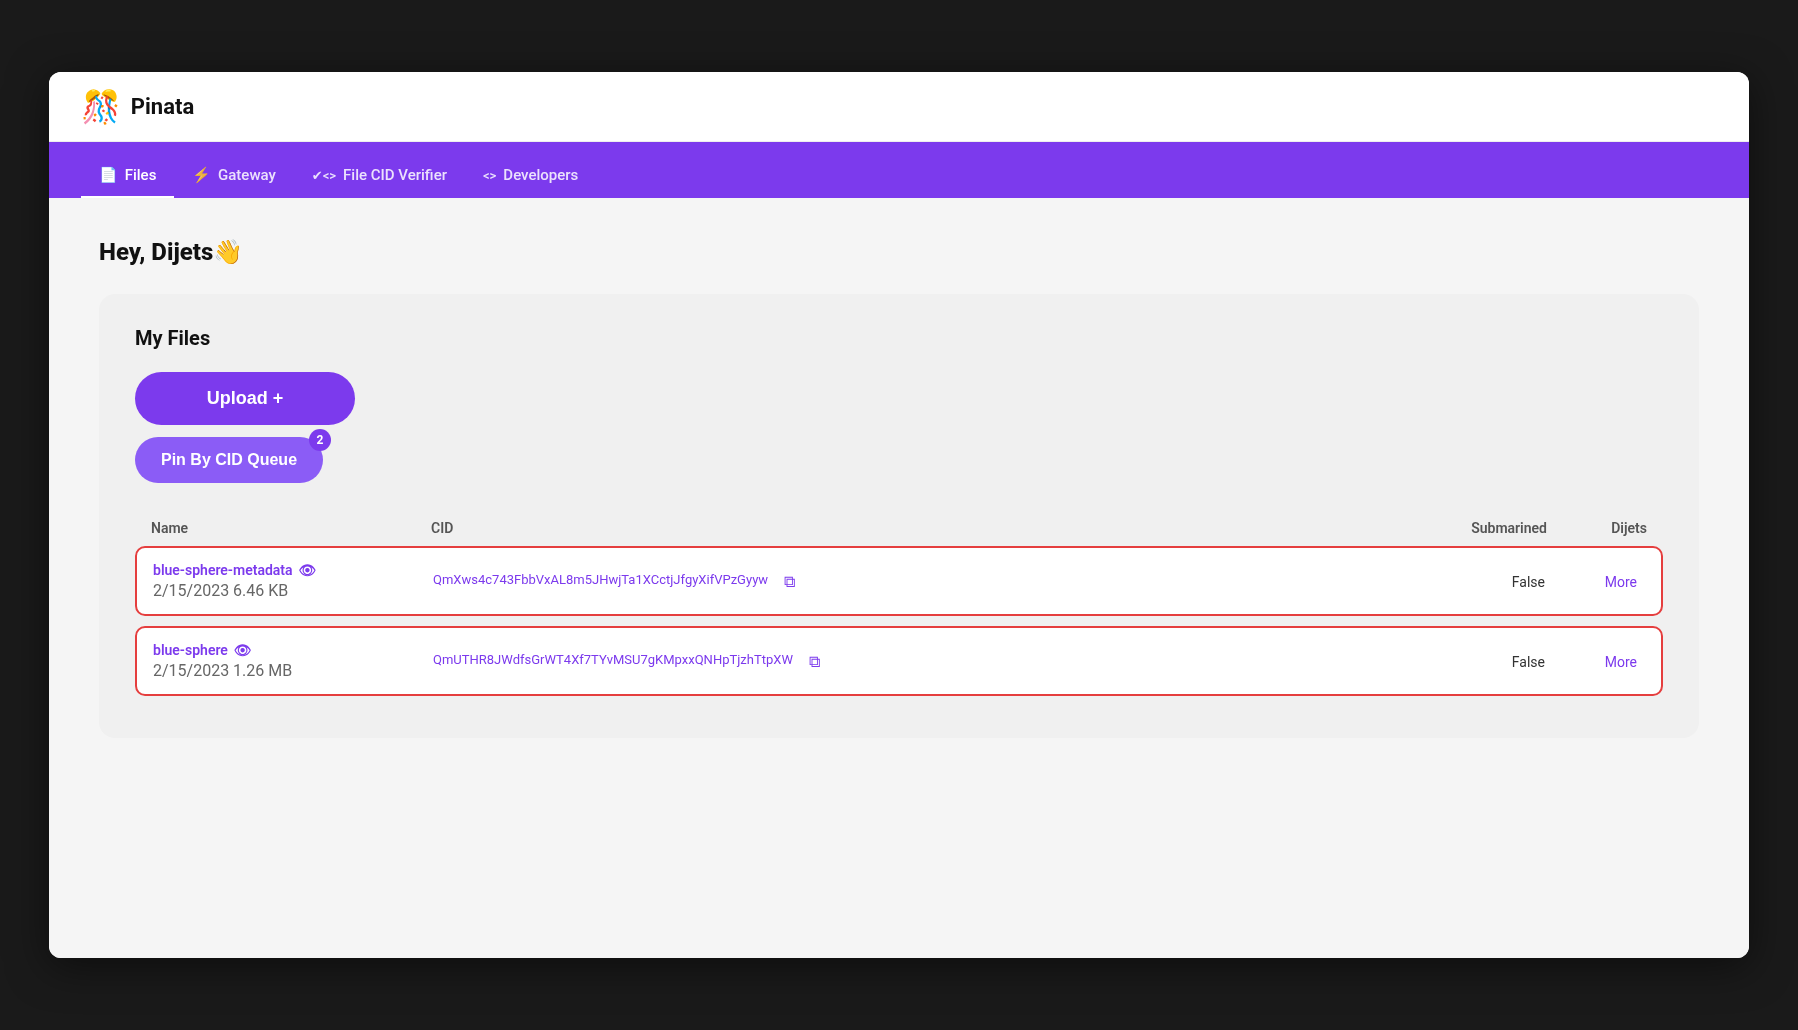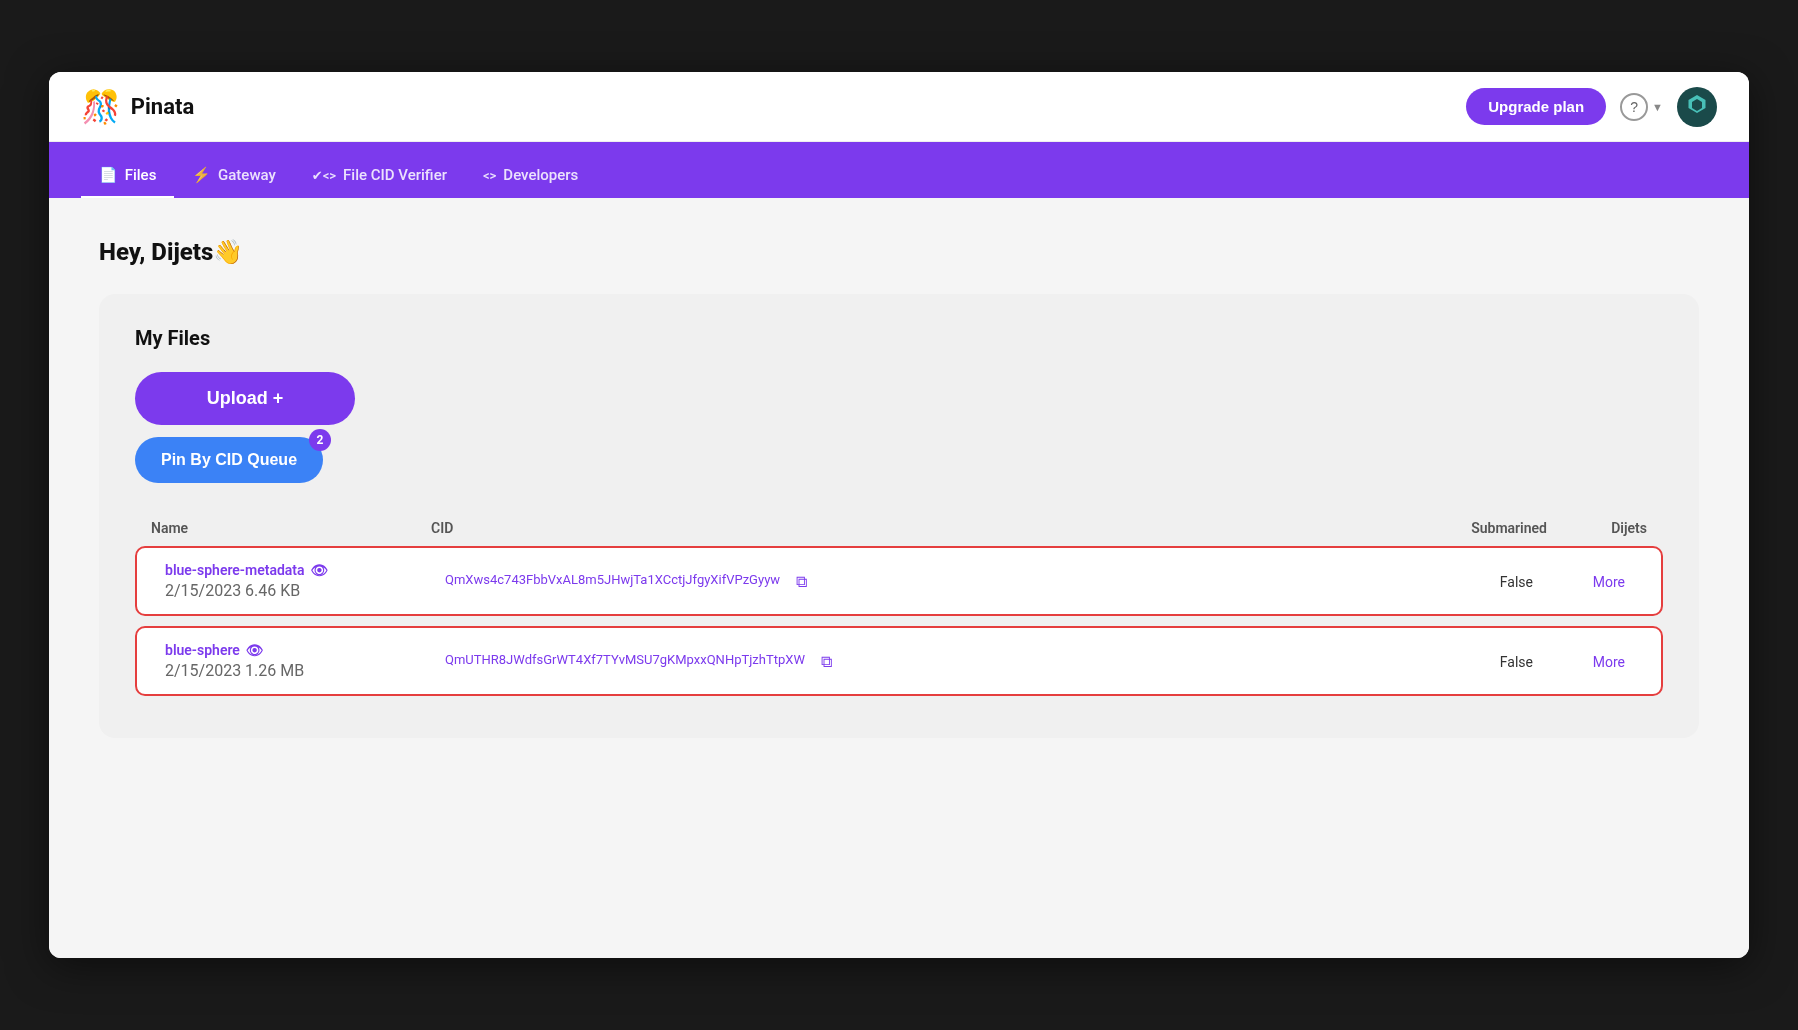--- a/index.html
+++ b/index.html
@@ -156,21 +156,21 @@
       color: #fff;
       border: none;
       border-radius: 28px;
       padding: 16px 52px;
       font-size: 18px;
       font-weight: 600;
       cursor: pointer;
       min-width: 220px;
     }
     .pin-btn {
-      background: #3b82f6;
+      background: #8b5cf6;
       color: #fff;
       border: none;
       border-radius: 28px;
       padding: 14px 26px;
       font-size: 16px;
       font-weight: 600;
       cursor: pointer;
       position: relative;
       width: fit-content;
     }
@@ -228,21 +228,21 @@
     .row-wrapper {
       background: #fff;
       border: 2px solid #e53e3e;
       border-radius: 10px;
       margin-bottom: 10px;
     }
     .row-inner {
       display: grid;
       grid-template-columns: 280px 1fr 160px 100px;
       align-items: center;
-      padding: 14px 28px;
+      padding: 14px 16px;
     }
     .col-header-row {
       display: grid;
       grid-template-columns: 280px 1fr 160px 100px;
       padding: 0 16px 10px 16px;
       margin-top: 37px;
     }
     .col-header {
       font-size: 14px;
       font-weight: 600;
@@ -251,35 +251,20 @@
     .col-header.right { text-align: right; }
   </style>
 </head>
 <body>
 
 <div class="browser-window">
   <div class="top-bar">
     <div class="logo-area">
       <span class="logo-icon">🎊</span>
       <span class="logo-text">Pinata</span>
-    </div>
-    <div class="top-right">
-      <button class="upgrade-btn">Upgrade plan</button>
-      <button class="help-btn">
-        <span class="help-circle">?</span>
-        <span style="font-size:11px;color:#888;">▼</span>
-      </button>
-      <button class="avatar-btn">
-        <span class="avatar-icon">
-          <svg width="22" height="22" viewBox="0 0 22 22" fill="none">
-            <path d="M11 2L19.5 7V15L11 20L2.5 15V7L11 2Z" fill="#4ecdc4" opacity="0.9"></path>
-            <path d="M11 6L16 9V15L11 18L6 15V9L11 6Z" fill="#1a4a4a"></path>
-          </svg>
-        </span>
-      </button>
     </div>
   </div>
 
   <div class="nav-bar">
     <a class="nav-item active">
       <span class="nav-icon">📄</span>
       <span>Files</span>
     </a>
     <a class="nav-item">
       <span class="nav-icon">⚡</span>

